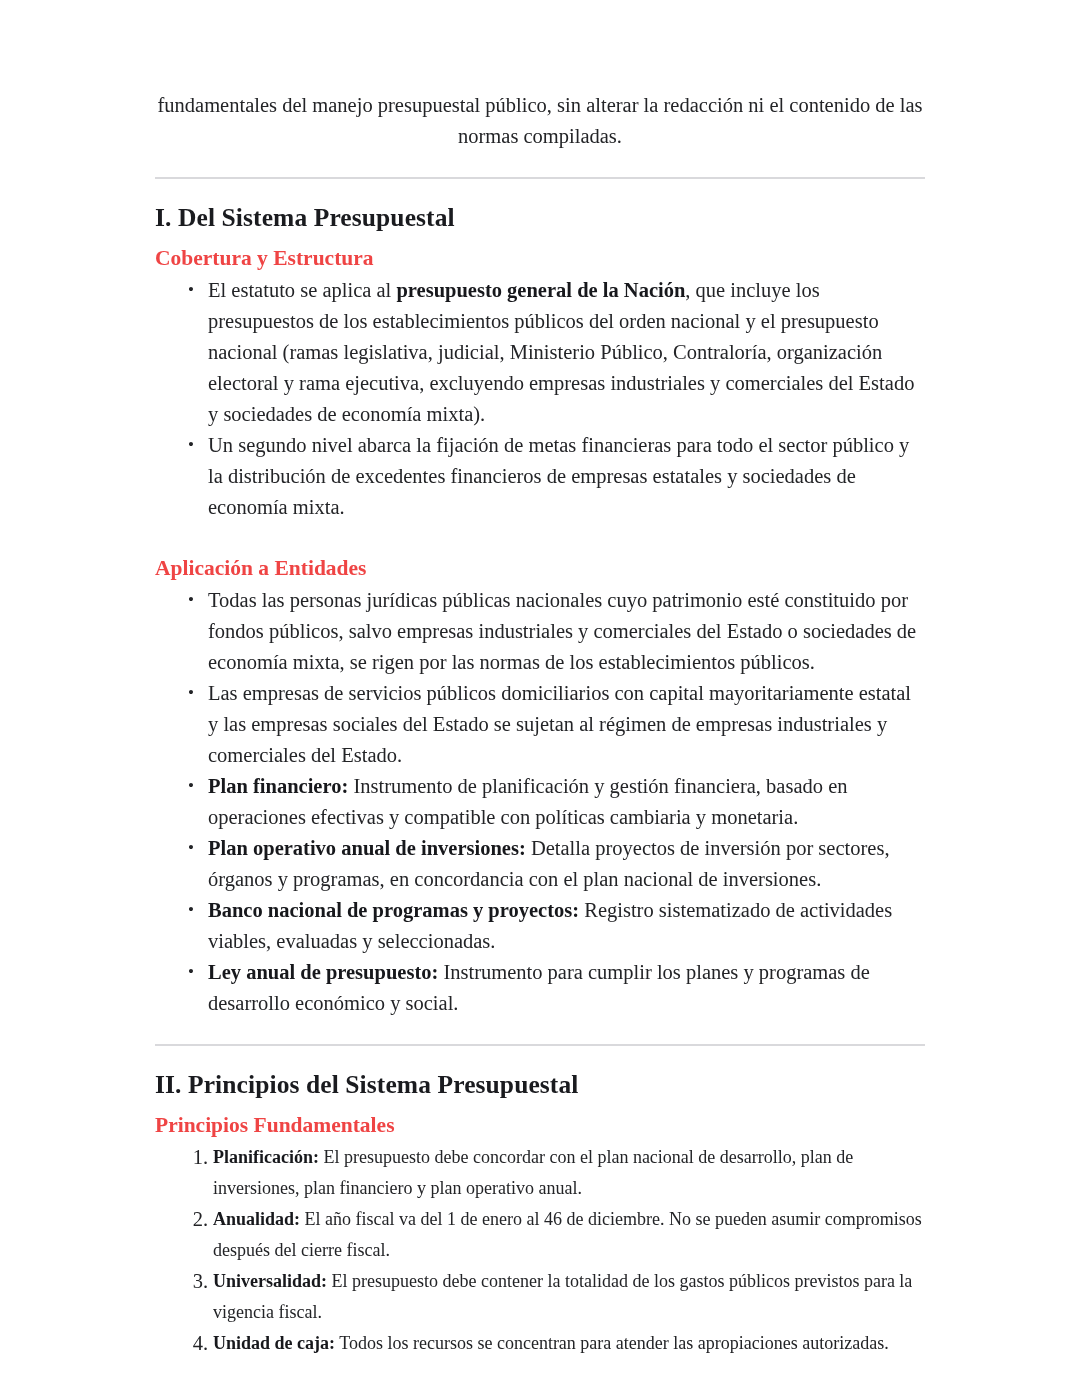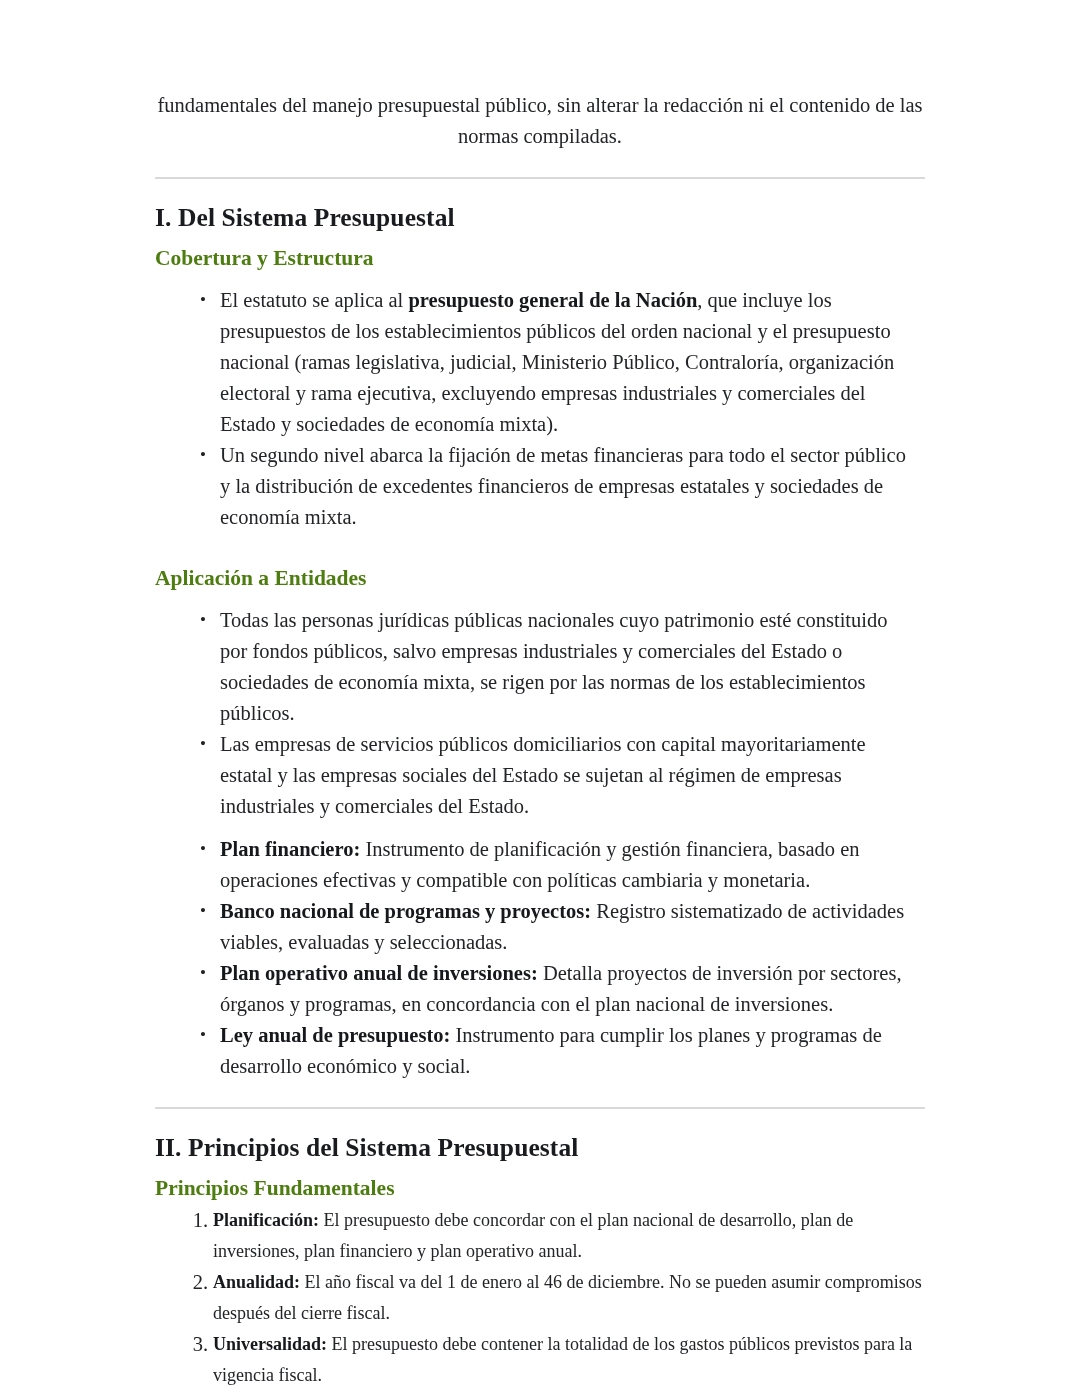--- a/index.html
+++ b/index.html
@@ -51,29 +51,29 @@
     line-height: 33px;
     font-weight: bold;
     color: #1a1b1f;
     letter-spacing: 0.1px;
   }
   h2.sub-heading {
     margin: 0 0 2px 0;
     font-size: 21.5px;
     line-height: 30px;
     font-weight: bold;
-    color: #4d7c0f;
+    color: #ef4444;
   }
   h2.sub-heading.spaced {
     margin-top: 30px;
   }
 
   
   ul.bullet-list {
-    margin: 12px;
+    margin: 0;
     padding: 0 0 0 53px;
     list-style: none;
   }
   ul.bullet-list > li {
     position: relative;
     font-size: 20.5px;
     line-height: 31px;
     color: #232427;
     margin: 0 0 0 0;
     padding-left: 0;
@@ -141,22 +141,22 @@
     <h2 class="sub-heading spaced">Aplicación a Entidades</h2>
 
     <ul class="bullet-list">
       <li><span>Todas las personas jurídicas públicas nacionales cuyo patrimonio esté constituido por fondos públicos, salvo empresas industriales y comerciales del Estado o sociedades de economía mixta, se rigen por las normas de los establecimientos públicos.</span></li>
       <li><span>Las empresas de servicios públicos domiciliarios con capital mayoritariamente estatal y las empresas sociales del Estado se sujetan al régimen de empresas industriales y comerciales del Estado.</span></li>
     </ul>
 
 
     <ul class="bullet-list">
       <li><span class="run-in">Plan financiero:</span><span> Instrumento de planificación y gestión financiera, basado en operaciones efectivas y compatible con políticas cambiaria y monetaria.</span></li>
+      <li><span class="run-in">Plan operativo anual de inversiones:</span><span> Detalla proyectos de inversión por sectores, órganos y programas, en concordancia con el plan nacional de inversiones.</span></li>
       <li><span class="run-in">Banco nacional de programas y proyectos:</span><span> Registro sistematizado de actividades viables, evaluadas y seleccionadas.</span></li>
-      <li><span class="run-in">Plan operativo anual de inversiones:</span><span> Detalla proyectos de inversión por sectores, órganos y programas, en concordancia con el plan nacional de inversiones.</span></li>
       <li><span class="run-in">Ley anual de presupuesto:</span><span> Instrumento para cumplir los planes y programas de desarrollo económico y social.</span></li>
     </ul>
 
     <hr class="section-rule">
 
     <h1 class="section-heading">II. Principios del Sistema Presupuestal</h1>
 
     <h2 class="sub-heading">Principios Fundamentales</h2>
 
     <ol class="numbered-list">

